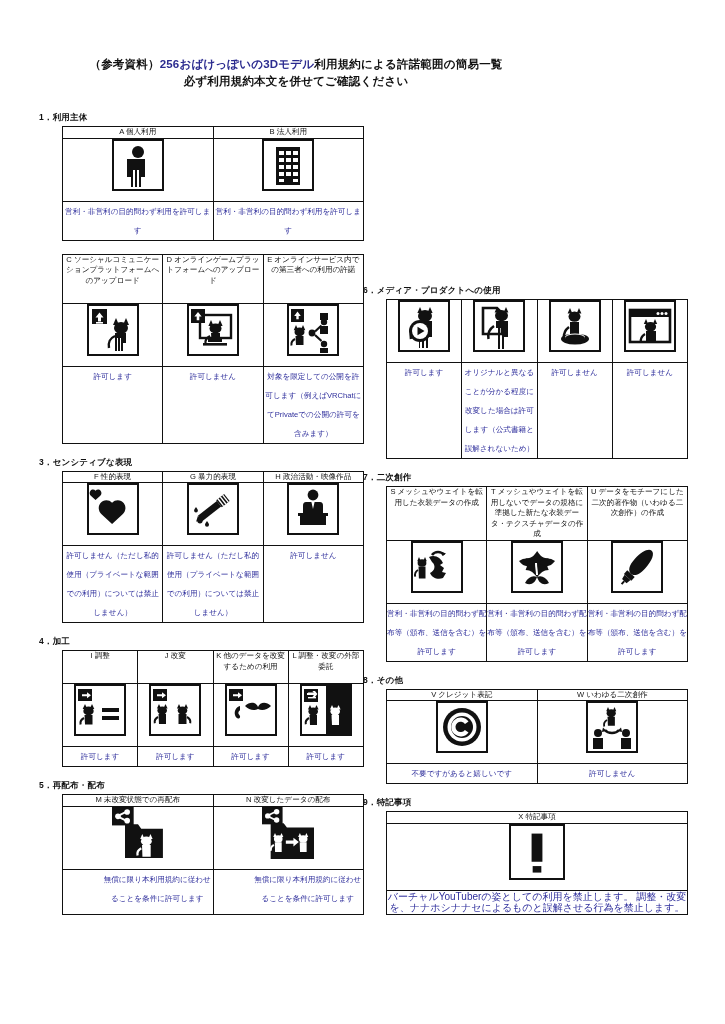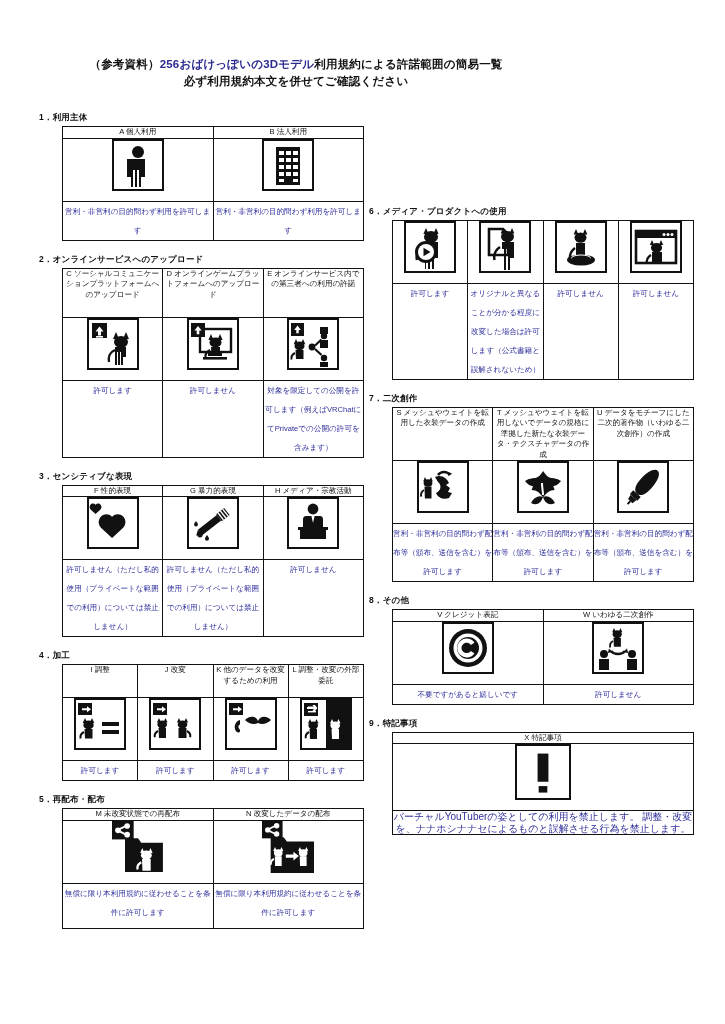--- a/index.html
+++ b/index.html
@@ -35,22 +35,22 @@
     line-height: 17px;
     letter-spacing: 0.2px;
     white-space: nowrap;
   }
   .title-accent { color: #2b2b8f; }
   .title-plain  { color: #111111; }
 
   
   .columns {
     display: flex;
-    gap: 28px;
-    align-items: center;
+    gap: 22px;
+    align-items: flex-end;
   }
   .col { width: 302px; flex: 0 0 302px; }
 
   
   .section { margin-bottom: 13px; }
   .section-heading {
     font-size: 8.5px;
     font-weight: bold;
     color: #111111;
     margin: 0 0 2px 1px;
@@ -87,21 +87,21 @@
   }
   td.res {
     text-align: center;
     font-size: 7.6px;
     line-height: 19px;
     color: #2f2f9c;
     padding: 2px 3px 3px 3px;
     vertical-align: top;
   }
   td.res.tall { height: 54px; }
-  td.res.tall2 { height: 44px; }
+  td.res.tall2 { height: 44px; padding-left: 39px; }
   td.res.mid { height: 26px; }
 
   
   .glyph {
     display: inline-block;
     width: 52px;
     height: 52px;
     border: 2.4px solid #111111;
     box-sizing: border-box;
     background: #ffffff;
@@ -178,21 +178,20 @@
           </tr>
           <tr>
             <td class="res mid">営利・非営利の目的問わず利用を許可します</td>
             <td class="res mid">営利・非営利の目的問わず利用を許可します</td>
           </tr>
         </tbody>
           </table>
       </div>
 
       <div class="section">
-        <div class="section-heading">2．オンラインサービスへのアップロード</div>
         <table class="matrix">
           <tbody>
               <tr>
             <td class="hdr" style="height:48px">C ソーシャルコミュニケーションプラットフォームへのアップロード</td>
             <td class="hdr">D オンラインゲームプラットフォームへのアップロード</td>
             <td class="hdr">E オンラインサービス内での第三者への利用の許諾</td>
           </tr>
           <tr>
             <td class="icon-cell">
               <span class="glyph">
@@ -254,21 +253,21 @@
           </table>
       </div>
 
       <div class="section">
         <div class="section-heading">3．センシティブな表現</div>
         <table class="matrix">
           <tbody>
               <tr>
             <td class="hdr">F 性的表現</td>
             <td class="hdr">G 暴力的表現</td>
-            <td class="hdr">H メディア・宗教活動</td>
+            <td class="hdr">H 政治活動・映像作品</td>
           </tr>
           <tr>
             <td class="icon-cell">
               <span class="glyph">
                 <svg viewBox="0 0 48 48">
                       <path d="M17 6c-2.4-2.6-6.4-2.3-8.4.4-1.9 2.6-1.3 6.1 1.2 8.2L17 21l7.2-6.4c2.5-2.1 3.1-5.6 1.2-8.2-2-2.7-6-3-8.4-.4z" fill="#111" transform="translate(-4,2) scale(0.62)"></path>
                       <path d="M24 16c-3.6-4-9.8-3.5-12.8.6-2.9 4-2 9.3 1.9 12.5L24 39l10.9-9.9c3.9-3.2 4.8-8.5 1.9-12.5-3-4.1-9.2-4.6-12.8-.6z" fill="#111" transform="translate(1,3) scale(0.92)"></path>
                     </svg>
               </span>
             </td>

